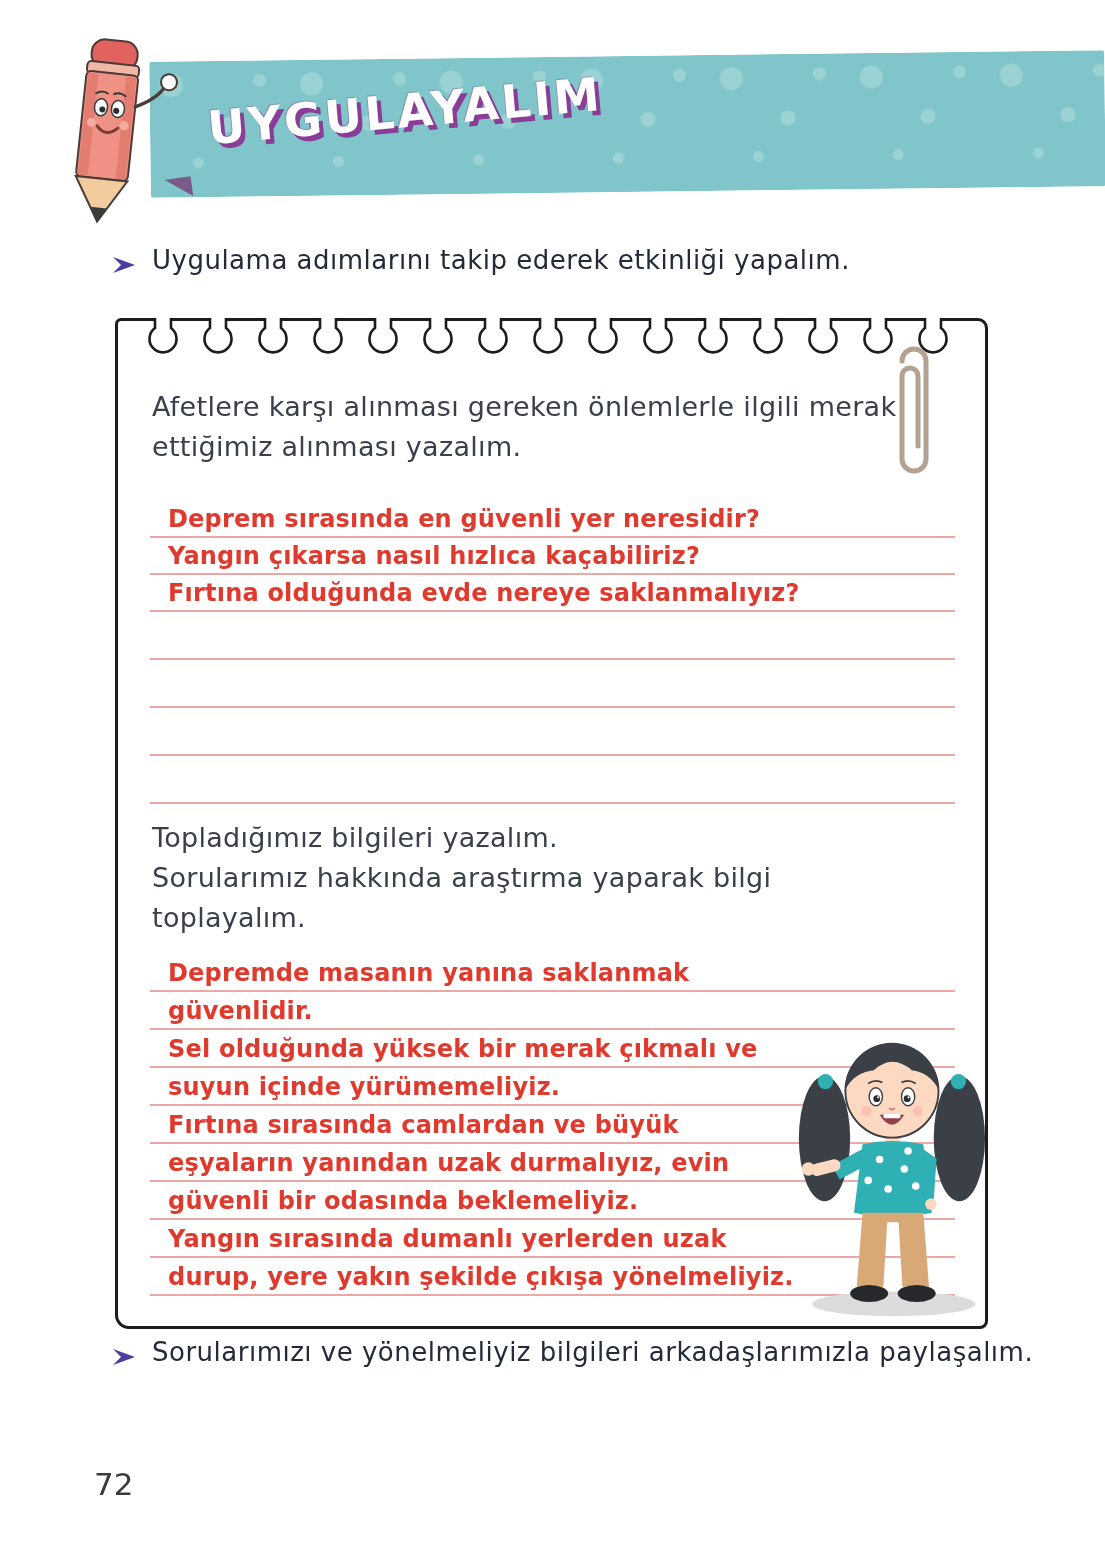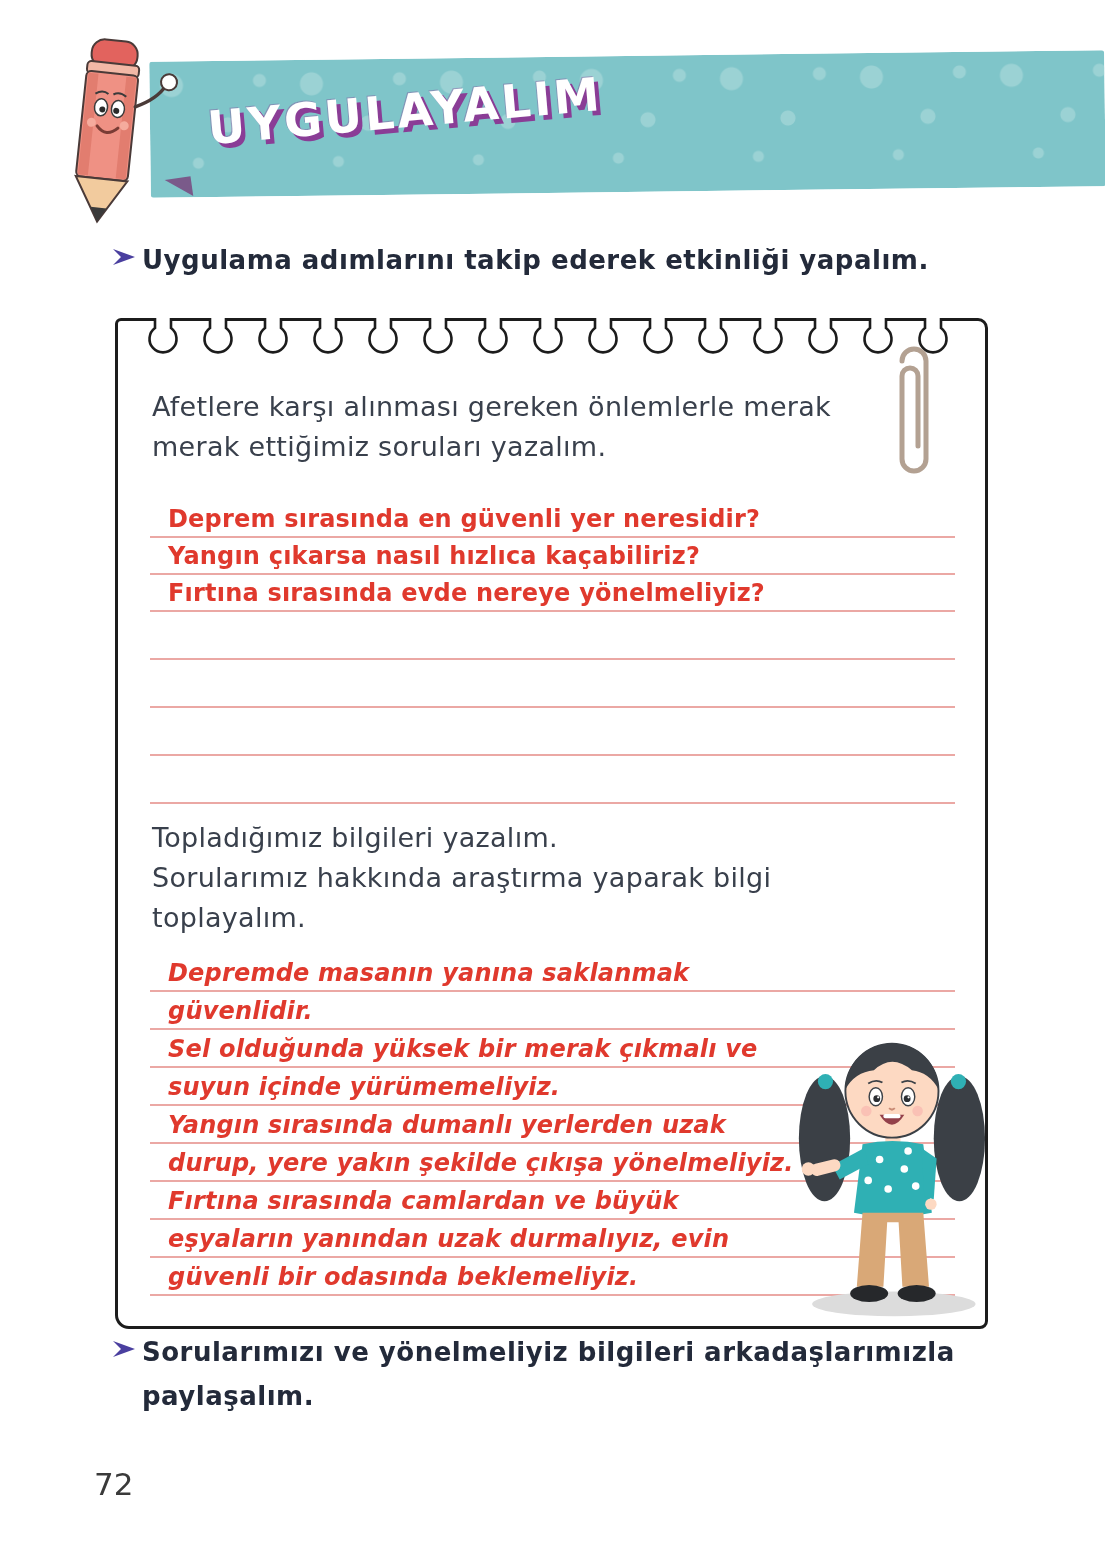--- a/index.html
+++ b/index.html
@@ -30,21 +30,21 @@
     position:absolute; left:207px; top:84px;
     font-size:46px; font-weight:bold; color:#ffffff;
     letter-spacing:3px;
     transform:rotate(-5deg);
     text-shadow:4px 5px 0 #8a3d96, -1px -1px 0 rgba(138,61,150,.35);
     font-family:"DejaVu Sans", sans-serif;
     white-space:nowrap;
   }
 
   
-  .bullet { position:absolute; display:flex; align-items:flex-start; gap:6px;font-weight:bold; }
+  .bullet { position:absolute; display:flex; align-items:center; gap:16px; }
   .bullet .arrow { flex:0 0 auto; margin-top:9px; }
   .bullet .btxt { font-size:26px; line-height:44px; color:#232a3a; letter-spacing:.5px; }
   .bullet-intro { left:112px; top:238px; width:960px; }
   .bullet-f1 { left:112px; top:1330px; width:970px; }
   .bullet-f2 { left:112px; top:1376px; width:900px; }
 
   
   .paper {
     position:absolute; left:115px; top:318px; width:873px; height:1011px;
     background:#ffffff;
@@ -62,21 +62,20 @@
   .qline {
     height:37px; border-bottom:2px solid #eba8a4;
     display:flex; align-items:flex-end; padding:0 0 3px 18px;
   }
   .qline-empty { height:48px; border-bottom:2px solid #eba8a4; }
   .red-text { color:#e0392d; font-weight:bold; font-size:24px; letter-spacing:.2px; }
 
   .answers {
     position:relative; margin:16px 30px 12px 32px; height:342px;
     background:repeating-linear-gradient(to bottom, transparent 0 36px, #eba8a4 36px 38px);
-    font-style:italic;
   }
   .answers p {
     margin:0; padding:0 150px 0 18px;
     color:#e0392d; font-weight:bold; font-size:24px; line-height:38px; letter-spacing:.2px;
   }
   .girl { position:absolute; left:678px; top:688px; }
 
   .page-number { position:absolute; left:66px; top:1466px; font-size:31px; color:#3a3a3a;margin-left:28px; }
 </style>
 </head>
@@ -138,48 +137,48 @@
         <use href="#kh" x="650"></use>
       <use href="#kh" x="705"></use>
         <use href="#kh" x="760"></use>
         <use href="#kh" x="815"></use>
     </svg>
 
     <svg class="paperclip" width="52" height="162" viewBox="0 0 52 162">
       <path d="M14 30 A12 12 0 0 1 38 30 L38 128 A12 12 0 0 1 14 128 L14 45 A8 8 0 0 1 30 45 L30 115" fill="none" stroke="#b3a192" stroke-width="5" stroke-linecap="round"></path>
     </svg>
 
-    <div class="prompt prompt1">Afetlere karşı alınması gereken önlemlerle merak merak ettiğimiz soruları yazalım.</div>
+    <div class="prompt prompt1">Afetlere karşı alınması gereken önlemlerle ilgili merak ettiğimiz alınması yazalım.</div>
 
     <div class="qlines">
       <div class="qline">
           <span class="red-text">Deprem sırasında en güvenli yer neresidir?</span>
         </div>
       <div class="qline">
           <span class="red-text">Yangın çıkarsa nasıl hızlıca kaçabiliriz?</span>
         </div>
       <div class="qline">
-          <span class="red-text">Fırtına sırasında evde nereye yönelmeliyiz?</span>
+          <span class="red-text">Fırtına olduğunda evde nereye saklanmalıyız?</span>
         </div>
       <div class="qline-empty"></div>
       <div class="qline-empty"></div>
       <div class="qline-empty"></div>
       <div class="qline-empty"></div>
     </div>
 
     <div class="prompt prompt2">
       <div>Topladığımız bilgileri yazalım.</div>
       <div>Sorularımız hakkında araştırma yaparak bilgi toplayalım.</div>
     </div>
 
     <div class="answers">
       <p>Depremde masanın yanına saklanmak güvenlidir.</p>
       <p>Sel olduğunda yüksek bir merak çıkmalı ve suyun içinde yürümemeliyiz.</p>
+      <p>Fırtına sırasında camlardan ve büyük eşyaların yanından uzak durmalıyız, evin güvenli bir odasında beklemeliyiz.</p>
       <p>Yangın sırasında dumanlı yerlerden uzak durup, yere yakın şekilde çıkışa yönelmeliyiz.</p>
-      <p>Fırtına sırasında camlardan ve büyük eşyaların yanından uzak durmalıyız, evin güvenli bir odasında beklemeliyiz.</p>
     </div>
 
     <svg class="girl" width="190" height="320" viewBox="0 0 200 320">
       <ellipse cx="103" cy="302" rx="86" ry="13" fill="#dcdcdc"></ellipse>
       <ellipse cx="30" cy="128" rx="27" ry="66" fill="#3b4046"></ellipse>
       <ellipse cx="172" cy="128" rx="27" ry="66" fill="#3b4046"></ellipse>
       <circle cx="31" cy="68" r="8" fill="#2fb0b4"></circle>
       <circle cx="171" cy="68" r="8" fill="#2fb0b4"></circle>
       <rect x="94" y="120" width="16" height="14" fill="#fdd9c2"></rect>
       <circle cx="101" cy="78" r="49" fill="#fdd9c2" stroke="#3b4046" stroke-width="2"></circle>

